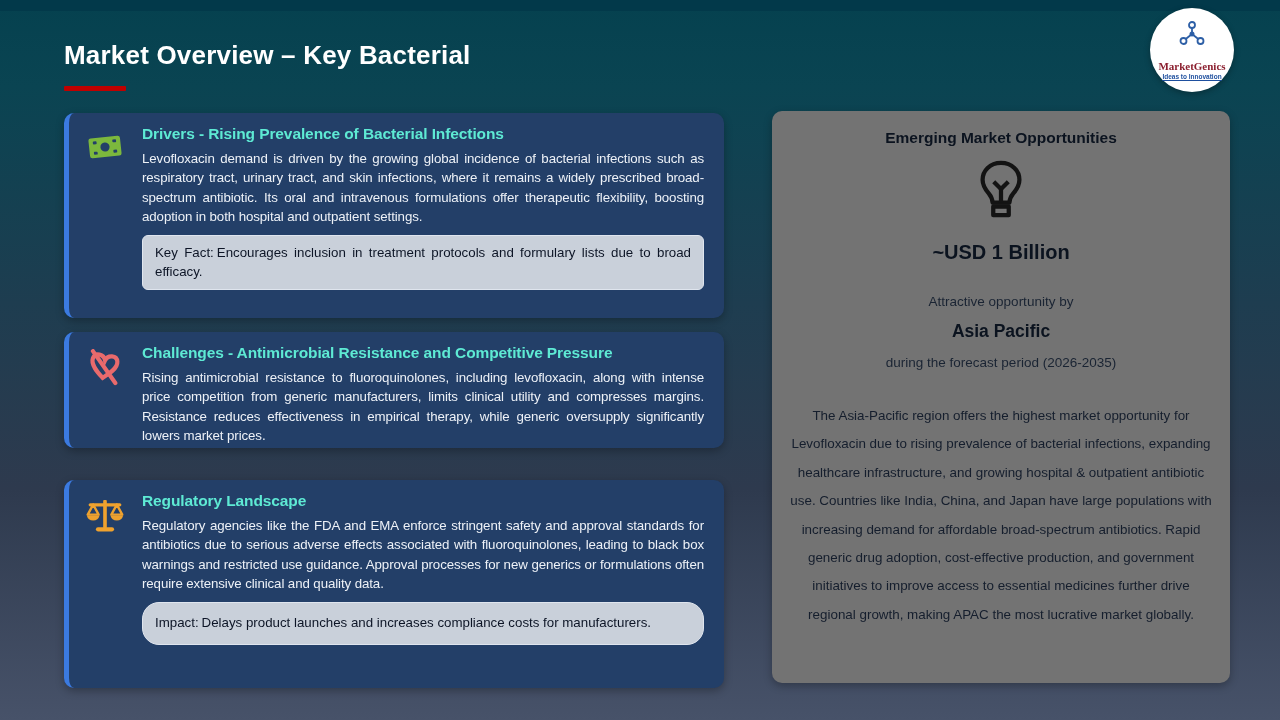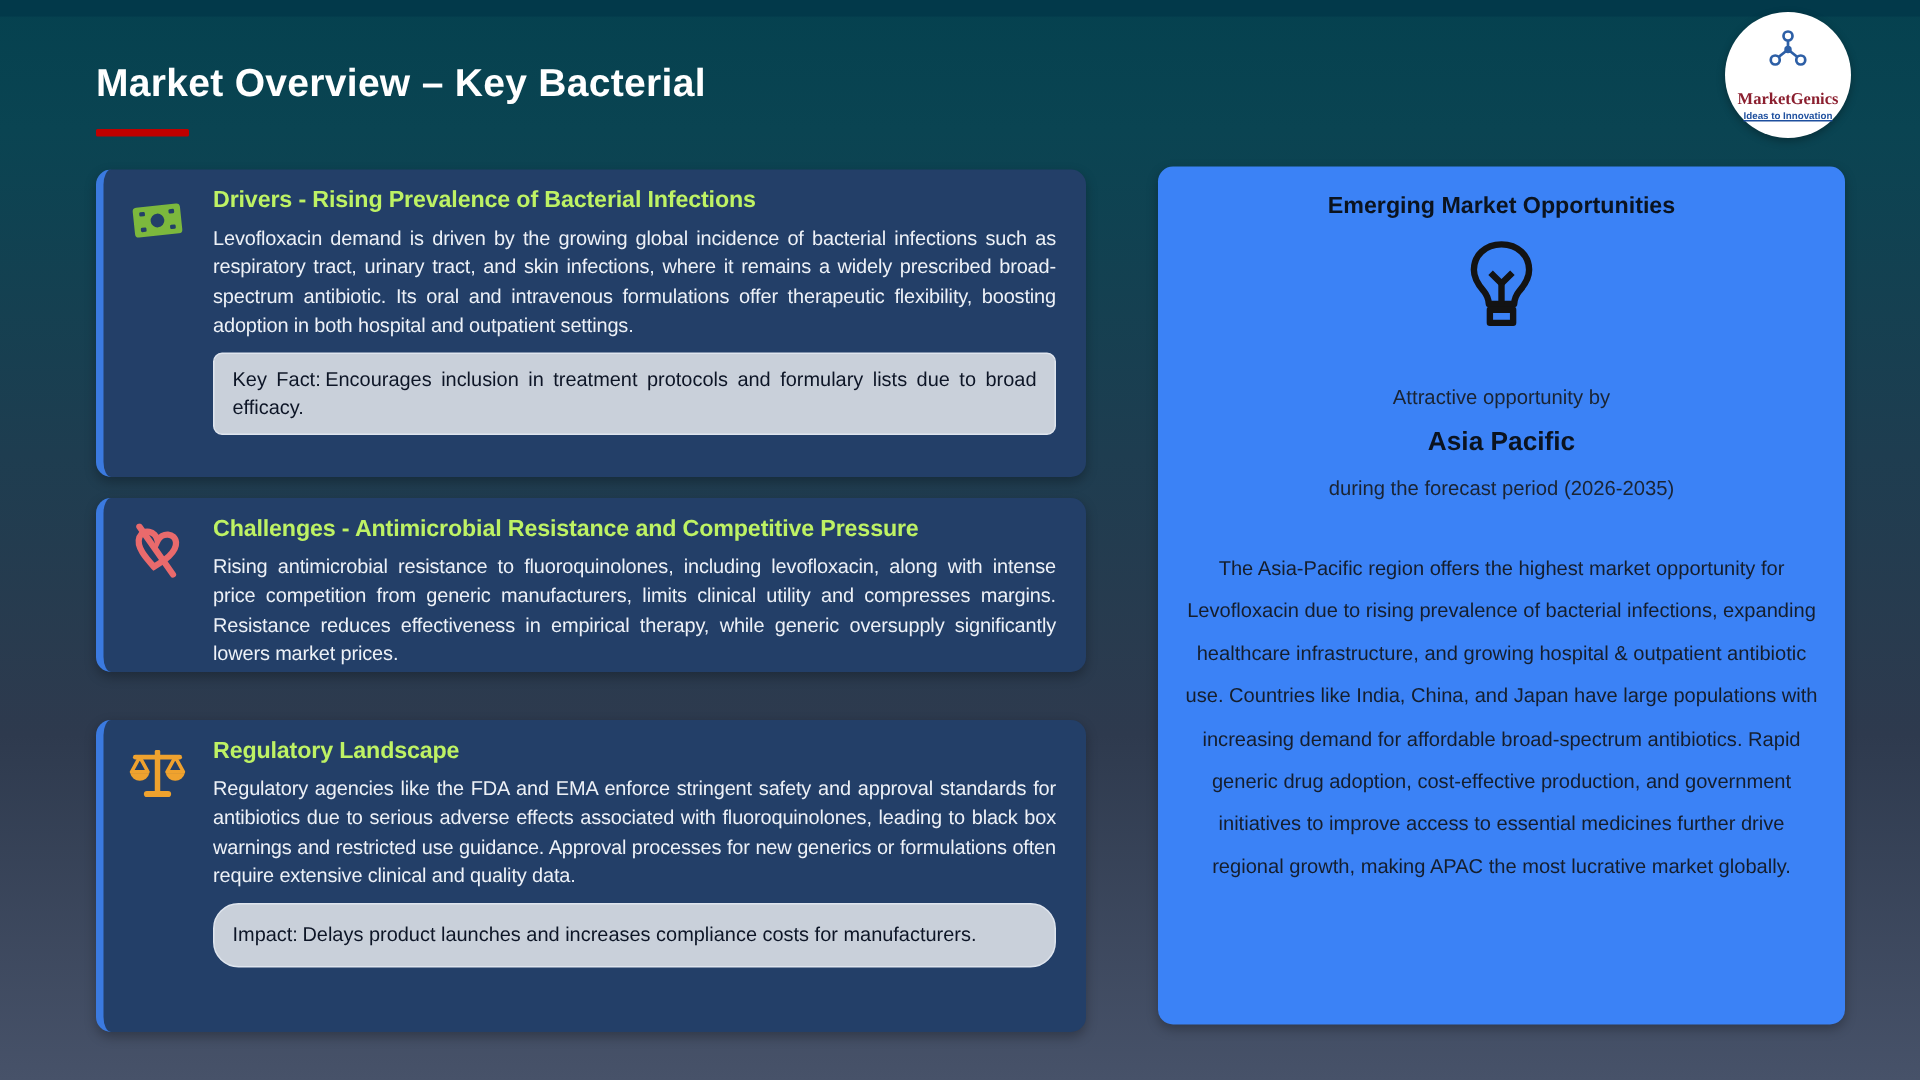--- a/index.html
+++ b/index.html
@@ -46,39 +46,39 @@
     box-shadow: 0 3px 8px rgba(0,0,0,0.28);
     display: flex; align-items: flex-start;
     padding: 12px 20px 12px 16px;
   }
   .card-1 { top: 113px; height: 205px; }
   .card-2 { top: 332px; height: 116px; }
   .card-3 { top: 480px; height: 208px; justify-content: center; }
   .card-icon { flex: none; width: 40px; margin: 5px 17px 0 0; }
   .card-content { flex: 1; }
   .card-title {
-    color: #bef264; font-size: 15.5px; font-weight: 700;
+    color: #5eead4; font-size: 15.5px; font-weight: 700;
     letter-spacing: -0.1px; margin-bottom: 6px;
   }
   .card-body {
     color: #edf1f7; font-size: 13.3px; line-height: 1.45;
     text-align: justify; letter-spacing: -0.1px;
   }
   .callout {
     margin-top: 9px;
     background: #c9d0da; border: 1px solid #dfe5ee; border-radius: 6px;
     padding: 7px 12px;
     color: #0d1526; font-size: 13.3px; line-height: 1.45; text-align: justify;
   }
   .callout-label { font-weight: 400; margin-right: 3px; }
   .callout-tall { line-height: 2.0; border-radius: 17px; }
   
   .opportunity-panel {
     position: absolute; left: 772px; top: 111px; width: 458px; height: 572px;
-    background: #3b82f6; border-radius: 10px;
+    background: #737373; border-radius: 10px;
     padding: 14px 16px; text-align: center;
     box-shadow: 0 3px 8px rgba(0,0,0,0.28);
     color: #10192a;
   }
   .panel-title { font-size: 15.5px; font-weight: 700; color: #0b131f; margin-top: 4px; }
   .bulb-wrap { margin-top: 13px; }
   .panel-value { font-size: 20px; font-weight: 700; margin-top: 15px; color: #0b131f; }
   .panel-subtitle { font-size: 13.5px; margin-top: 30px; color: #1a2433; }
   .panel-region { font-size: 17.5px; font-weight: 700; margin-top: 12px; color: #0b131f; }
   .panel-period { font-size: 13.5px; margin-top: 13px; color: #1a2433; }
@@ -178,17 +178,18 @@
   <div class="bulb-wrap">
     <svg width="52" height="62" viewBox="0 0 52 64">
       <g stroke="#131313" stroke-width="4.4" fill="none" stroke-linejoin="round">
         <path d="M26 3 C14.5 3 7 11 7 20.5 C7 26.5 10 30.8 13.5 34.8 C16 37.8 17 40.2 17.3 44 L34.7 44 C35 40.2 36 37.8 38.5 34.8 C42 30.8 45 26.5 45 20.5 C45 11 37.5 3 26 3 Z"></path>
         <path d="M18.5 22.5 L26 30 L33.5 22.5"></path>
         <line x1="26" y1="30" x2="26" y2="44"></line>
         <rect x="18" y="48" width="16" height="9"></rect>
       </g>
     </svg>
   </div>
+  <div class="panel-value">~USD 1 Billion</div>
   <div class="panel-subtitle">Attractive opportunity by</div>
   <div class="panel-region">Asia Pacific</div>
   <div class="panel-period">during the forecast period (2026-2035)</div>
   <div class="panel-desc">The Asia-Pacific region offers the highest market opportunity for Levofloxacin due to rising prevalence of bacterial infections, expanding healthcare infrastructure, and growing hospital &amp; outpatient antibiotic use. Countries like India, China, and Japan have large populations with increasing demand for affordable broad-spectrum antibiotics. Rapid generic drug adoption, cost-effective production, and government initiatives to improve access to essential medicines further drive regional growth, making APAC the most lucrative market globally.</div>
 </div>
 
 </body></html>

